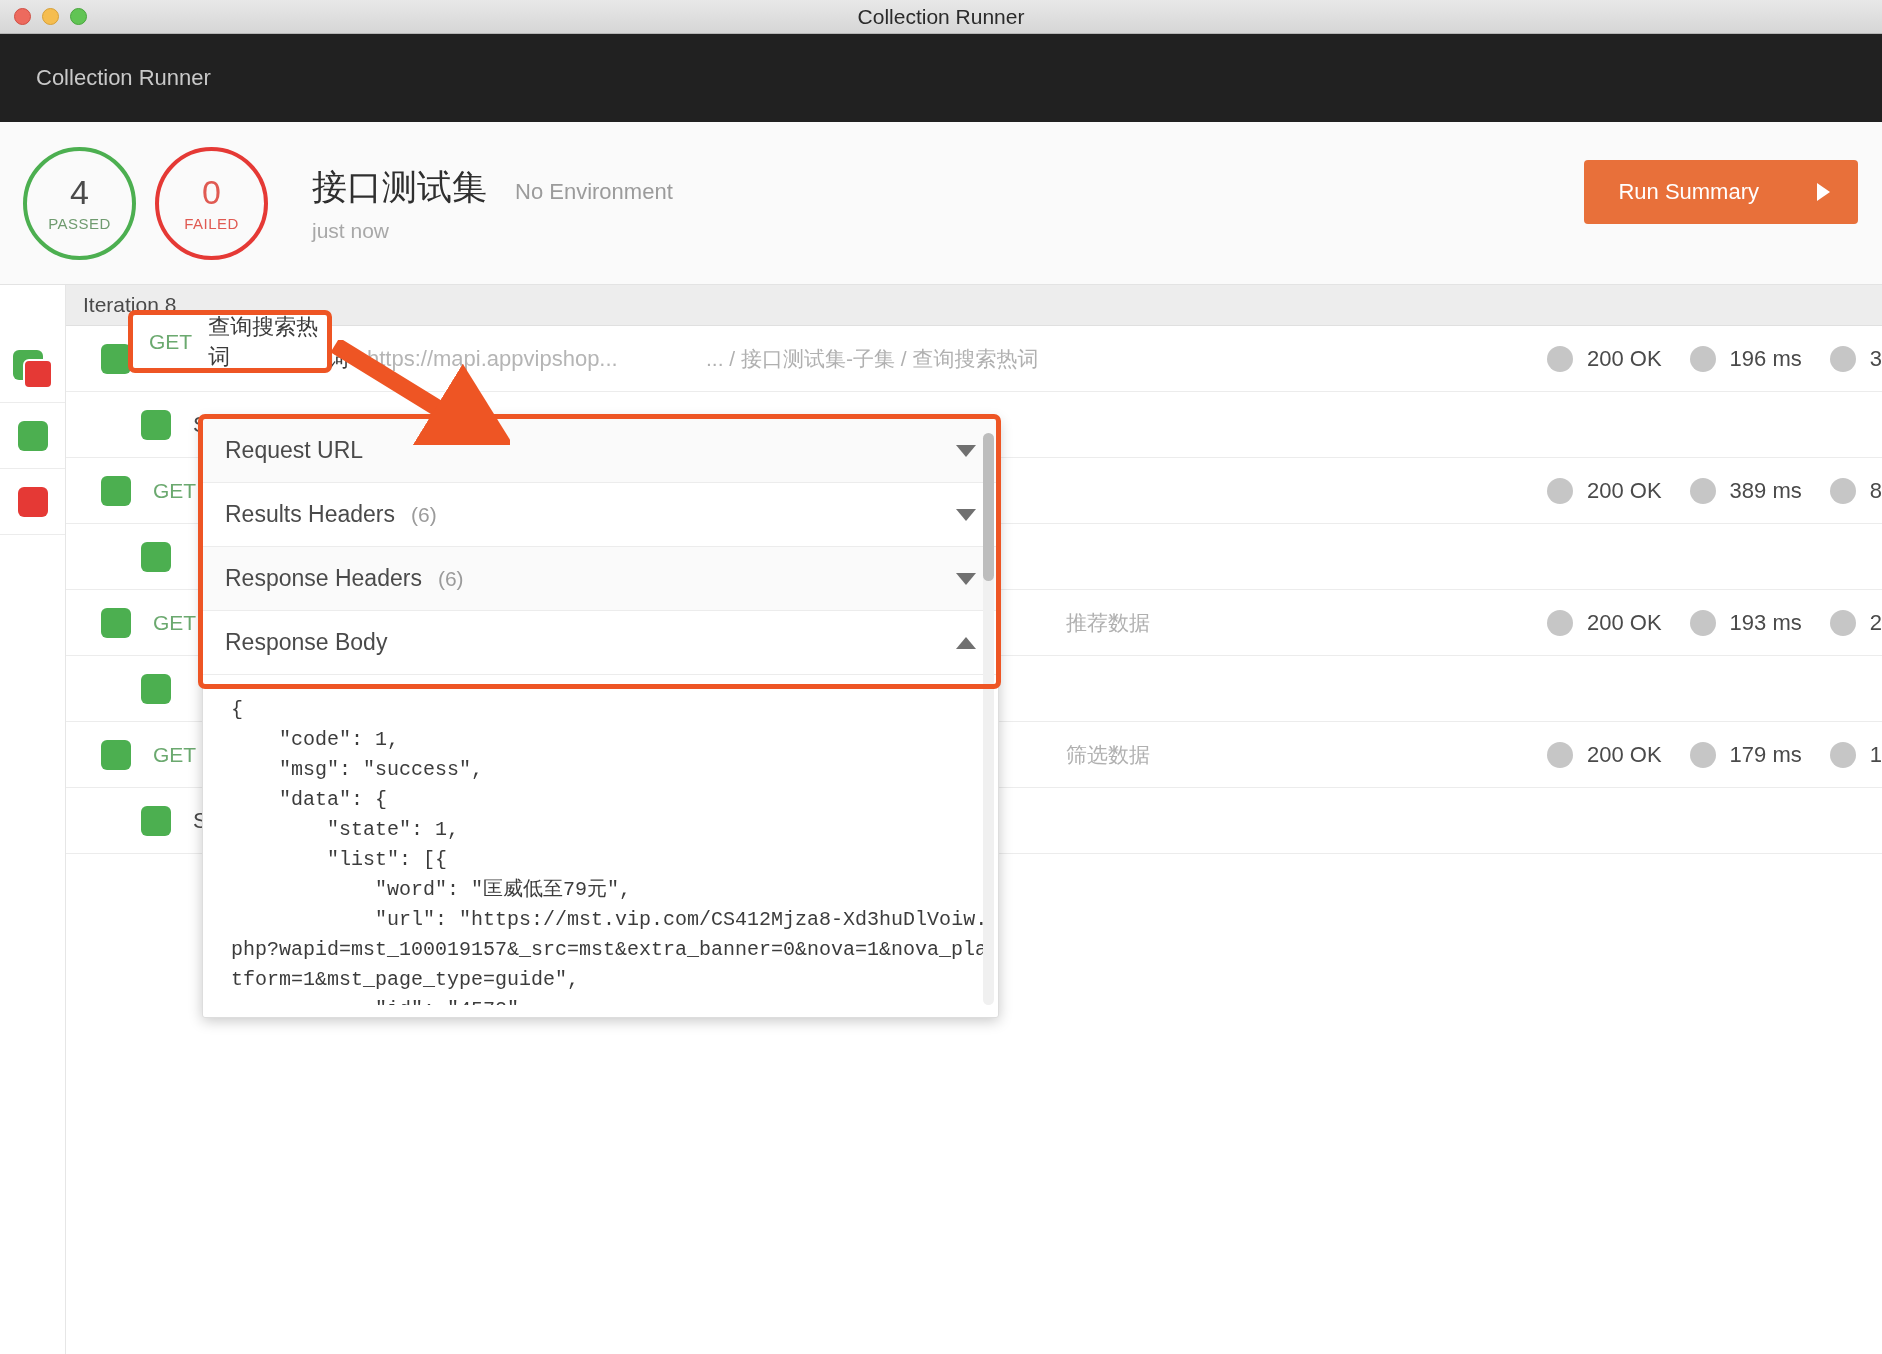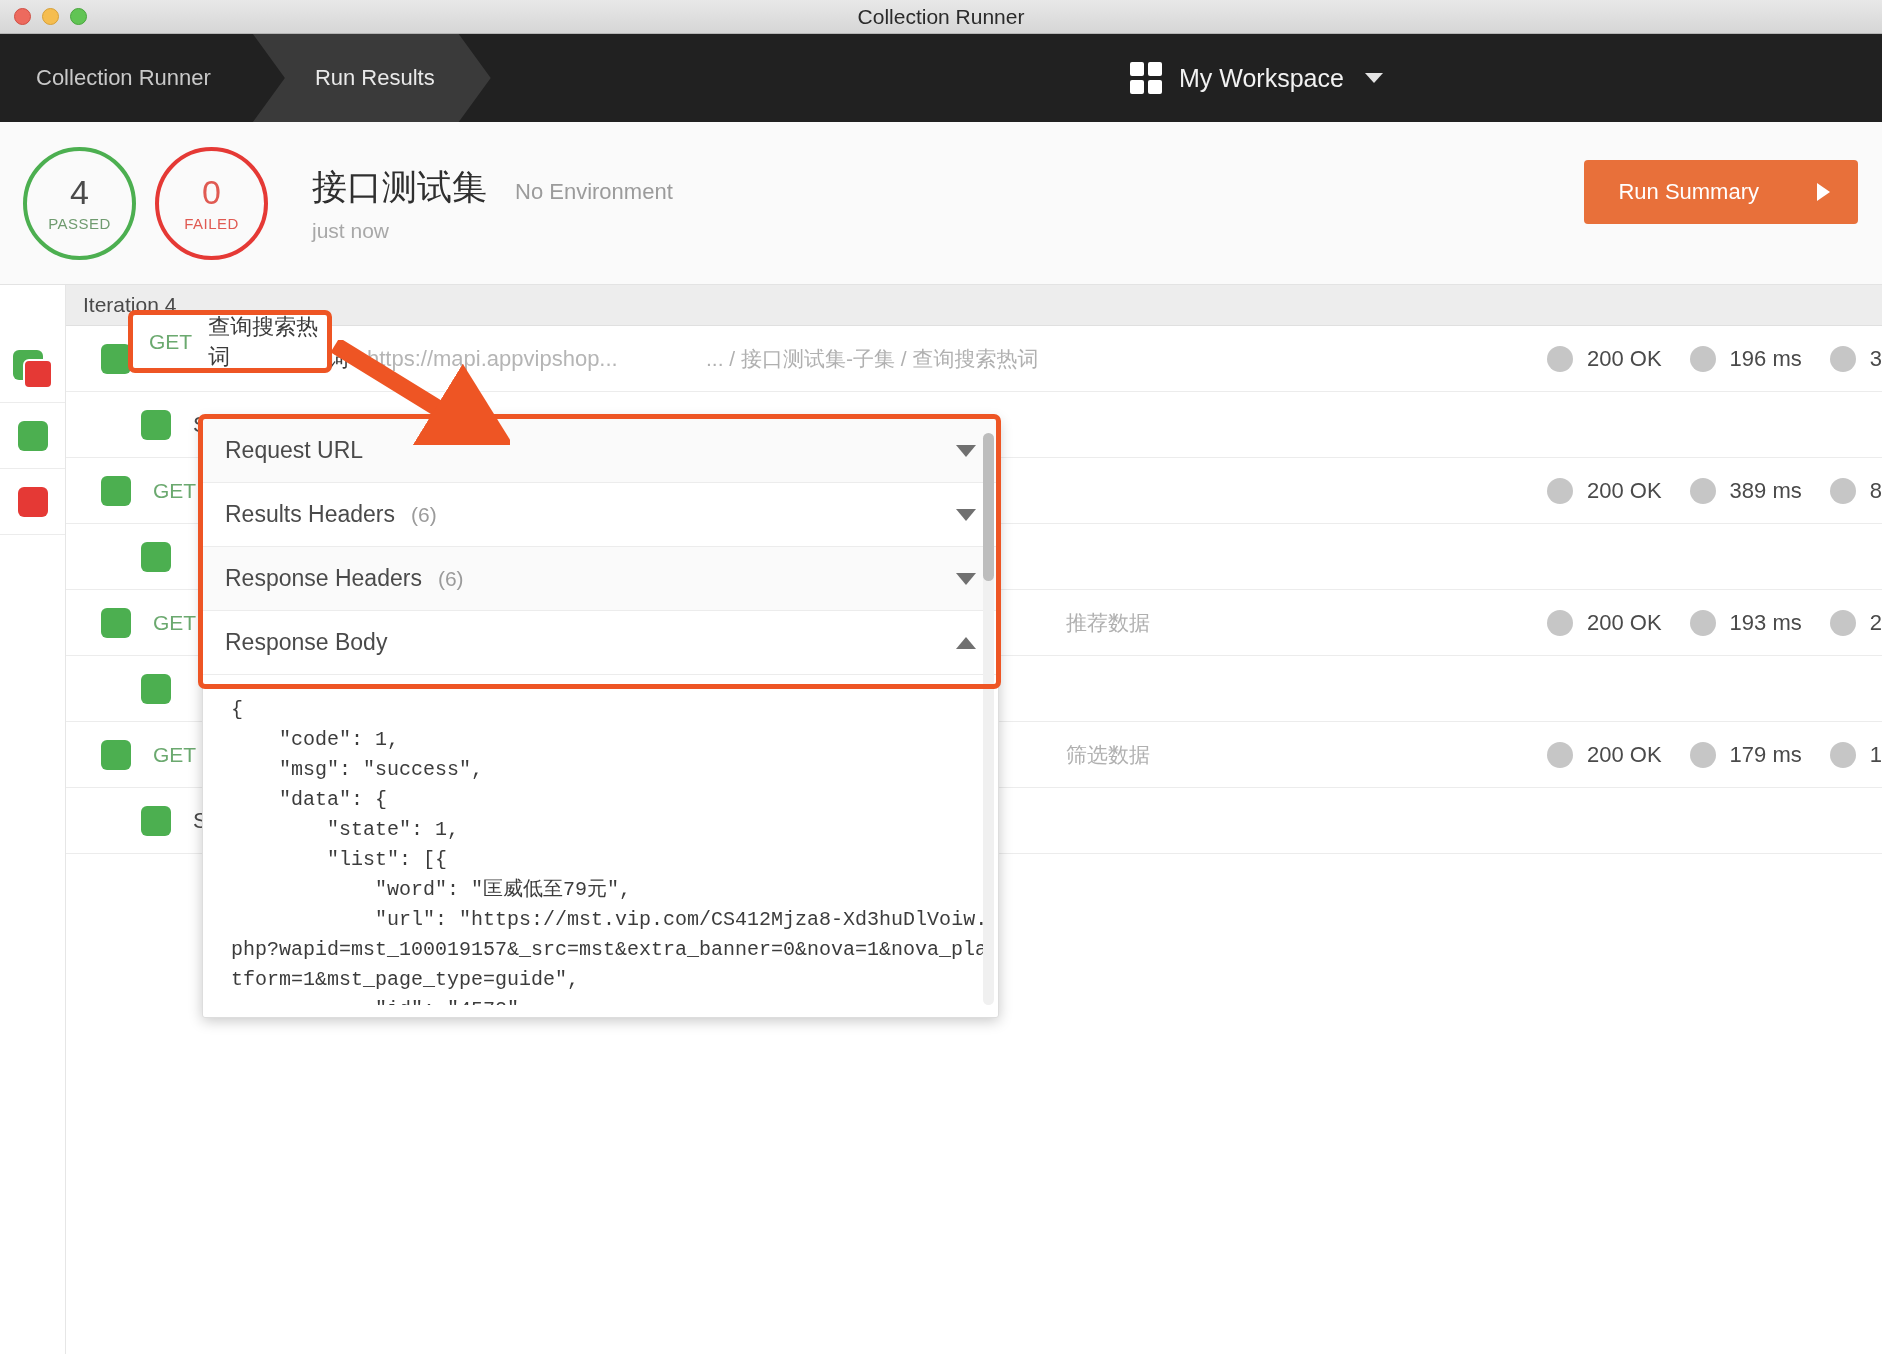--- a/index.html
+++ b/index.html
@@ -196,33 +196,20 @@
       <span class="dot yellow"></span>
       <span class="dot green"></span>
     </div>
     <div class="titlebar-title">Collection Runner</div>
   </div>
 
   <div class="navbar">
     <div class="tab tab-collrunner">
       <span>Collection Runner</span>
     </div>
-    <div class="tab tab-runresults active">
-      <span>Run Results</span>
-    </div>
-    <div class="workspace">
-      <span class="ws-grid">
-          <i></i>
-          <i></i>
-          <i></i>
-          <i></i>
-        </span>
-      <span class="ws-label">My Workspace</span>
-      <span class="caret-down"></span>
-    </div>
   </div>
 
   <div class="summary">
     <div class="ring passed">
       <span class="num">4</span>
       <span class="lbl">PASSED</span>
     </div>
     <div class="ring failed">
       <span class="num">0</span>
       <span class="lbl">FAILED</span>
@@ -252,21 +239,21 @@
       <div class="rail-item">
         <span class="sq g"></span>
       </div>
       <div class="rail-item">
         <span class="sq r"></span>
       </div>
     </div>
 
     <div class="tablearea">
       <div class="iteration-bar">
-        <span>Iteration 4</span>
+        <span>Iteration 8</span>
       </div>
 
       <div class="row">
         <span class="bullet req-bullet"></span>
         <span class="method">GET</span>
         <span class="req-name">查询搜索热词</span>
         <span class="req-url">https://mapi.appvipshop...</span>
         <span class="req-path">... / 接口测试集-子集 / 查询搜索热词</span>
         <span class="metrics">
           <span class="metric">

